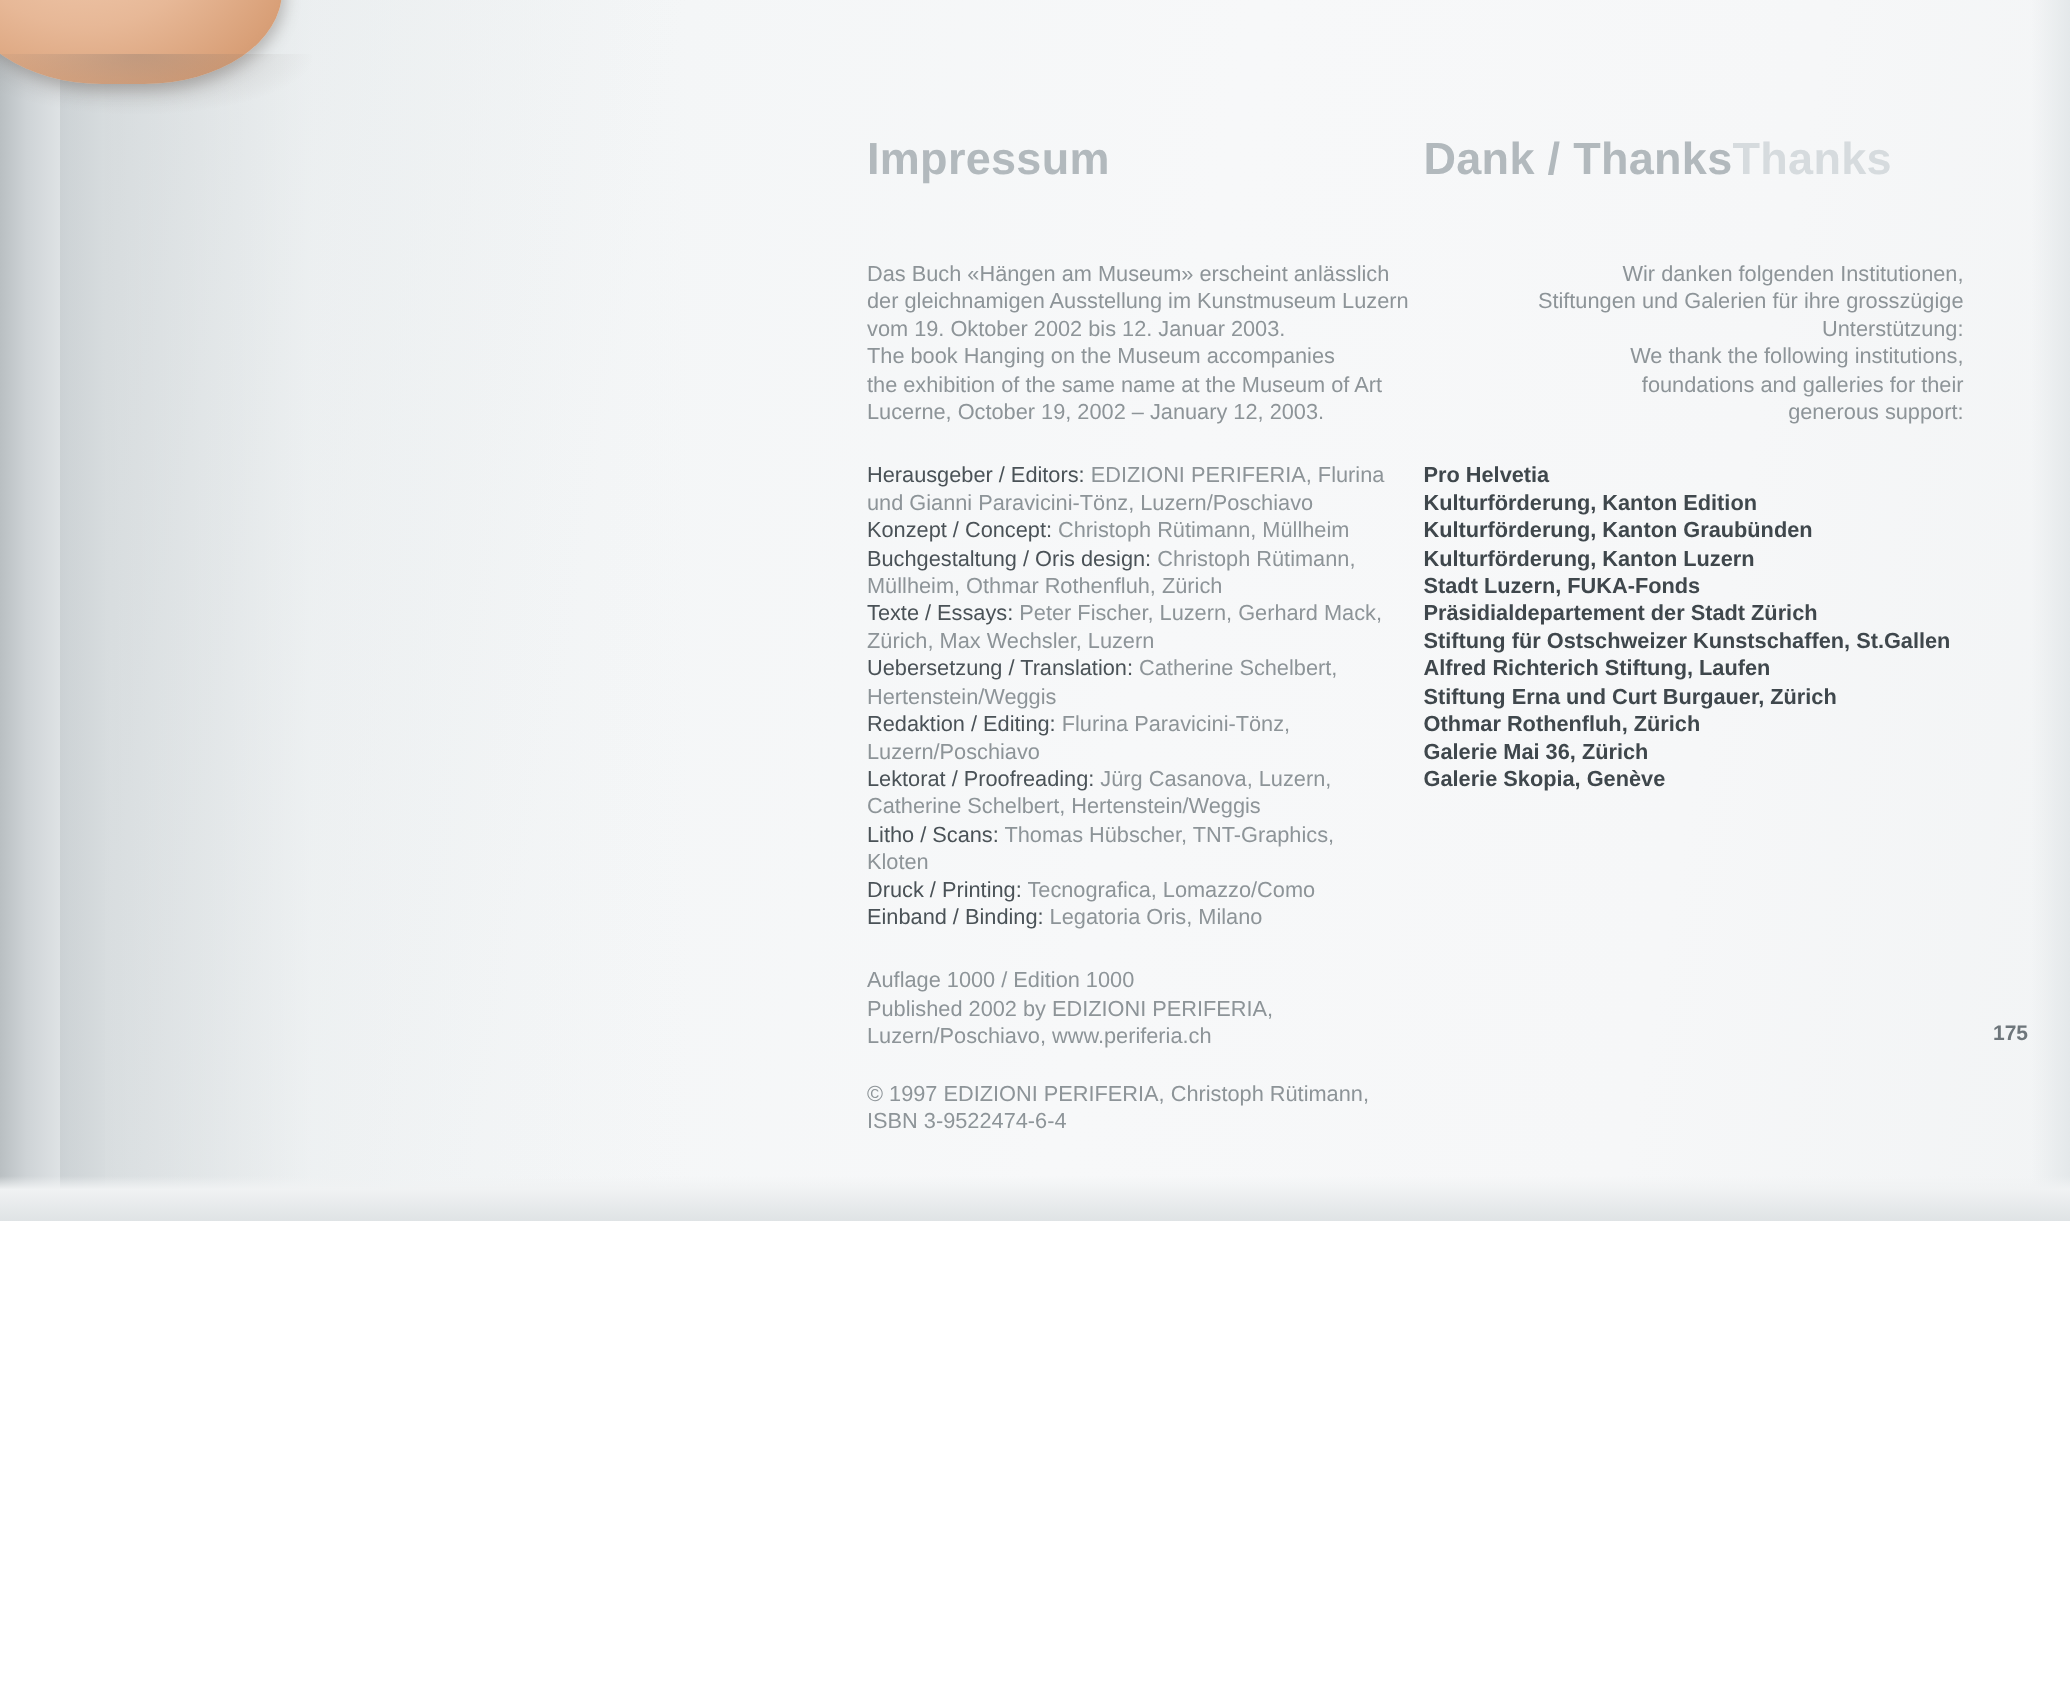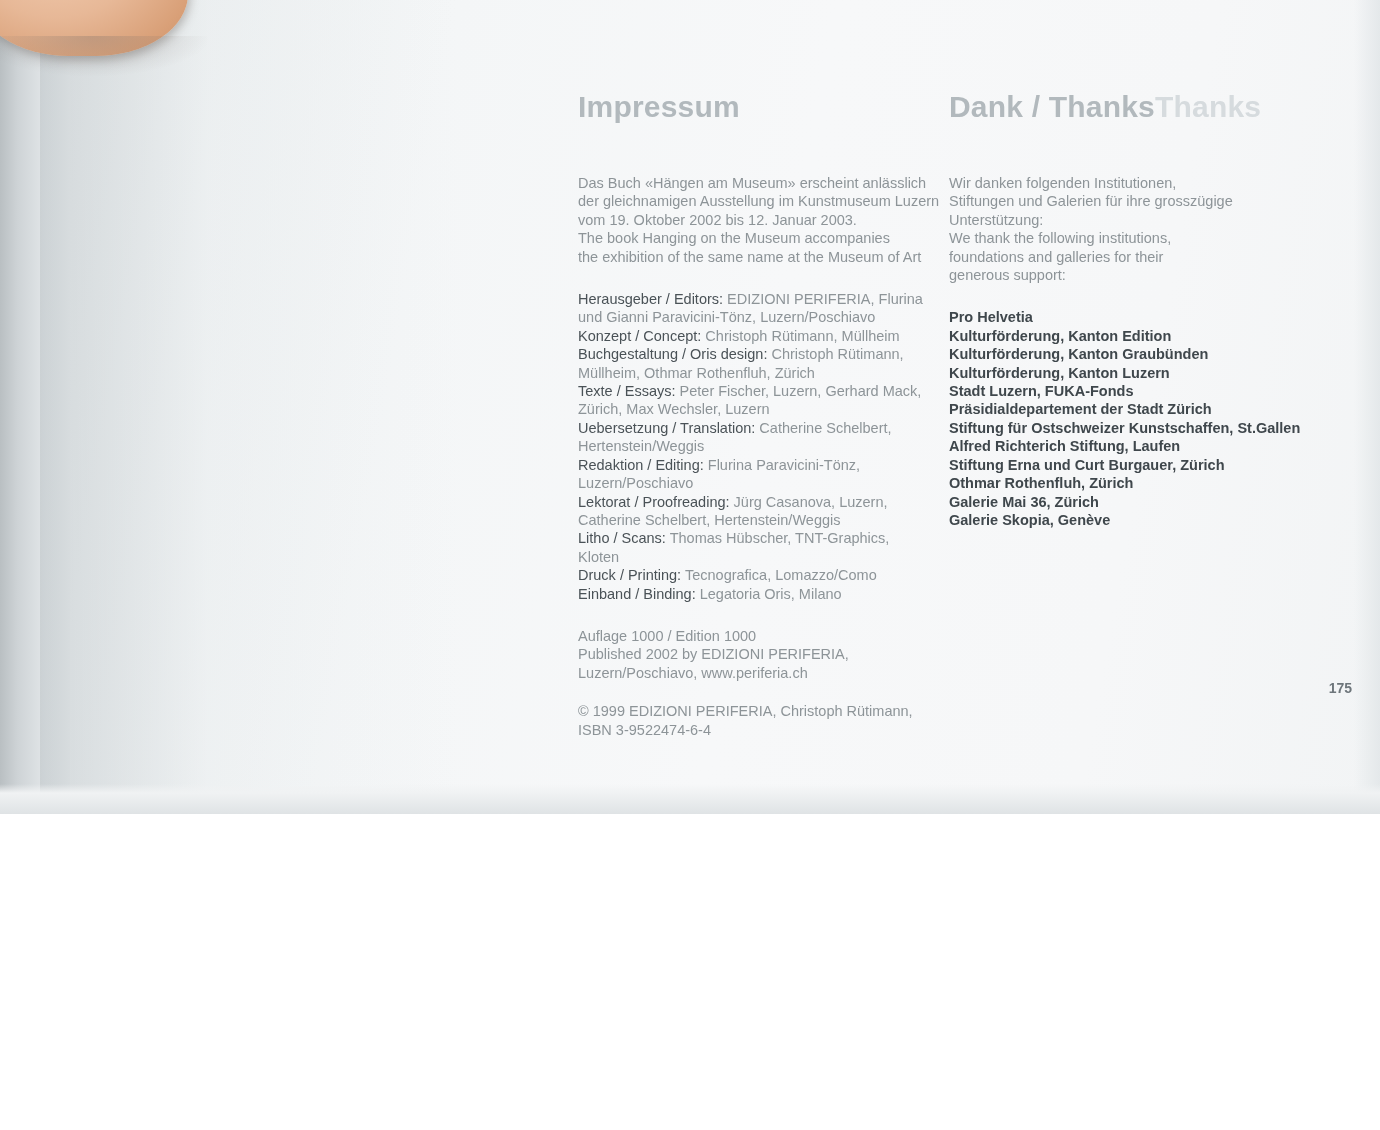--- a/index.html
+++ b/index.html
@@ -121,20 +121,21 @@
   .thanks-list {
     font-size: 14.5px;
     line-height: 18.4px;
     color: #3f474c;
     font-weight: bold;
   }
   .thanks-list .line { white-space: nowrap; }
 
   .intro-right {
     color: #8d9498;
+    text-align: right;
   }
 
   .page-number {
     position: absolute;
     right: 28px;
     bottom: 118px;
     font-size: 14px;
     font-weight: bold;
     color: #6e767b;
   }
@@ -156,20 +157,21 @@
 
   <div class="col col-left">
     <h1 class="col-title">Impressum</h1>
 
     <div class="block">
       <div class="line">Das Buch «Hängen am Museum» erscheint anlässlich</div>
       <div class="line">der gleichnamigen Ausstellung im Kunstmuseum Luzern</div>
       <div class="line">vom 19. Oktober 2002 bis 12. Januar 2003.</div>
       <div class="line">The book Hanging on the Museum accompanies</div>
       <div class="line">the exhibition of the same name at the Museum of Art</div>
+      <div class="line">Lucerne, October 19, 2002 – January 12, 2003.</div>
     </div>
 
     <div class="block credits">
       <div class="entry">
         <b>Herausgeber / Editors:</b>
         <span>EDIZIONI PERIFERIA, Flurina und Gianni Paravicini-Tönz, Luzern/Poschiavo</span>
       </div>
       <div class="entry">
         <b>Konzept / Concept:</b>
         <span>Christoph Rütimann, Müllheim</span>
@@ -208,21 +210,21 @@
       </div>
     </div>
 
     <div class="block tight">
       <div class="line">Auflage 1000 / Edition 1000</div>
       <div class="line">Published 2002 by EDIZIONI PERIFERIA,</div>
       <div class="line">Luzern/Poschiavo, www.periferia.ch</div>
     </div>
 
     <div class="block">
-      <div class="line">© 1999 EDIZIONI PERIFERIA, Christoph Rütimann,</div>
+      <div class="line">© 1997 EDIZIONI PERIFERIA, Christoph Rütimann,</div>
       <div class="line">ISBN 3-9522474-6-4</div>
     </div>
   </div>
 
   <div class="col col-right">
     <h1 class="col-title"><span>Dank / Thanks</span><span class="ghost">Thanks</span></h1>
 
     <div class="block intro-right">
       <div class="line">Wir danken folgenden Institutionen,</div>
       <div class="line">Stiftungen und Galerien für ihre grosszügige</div>

